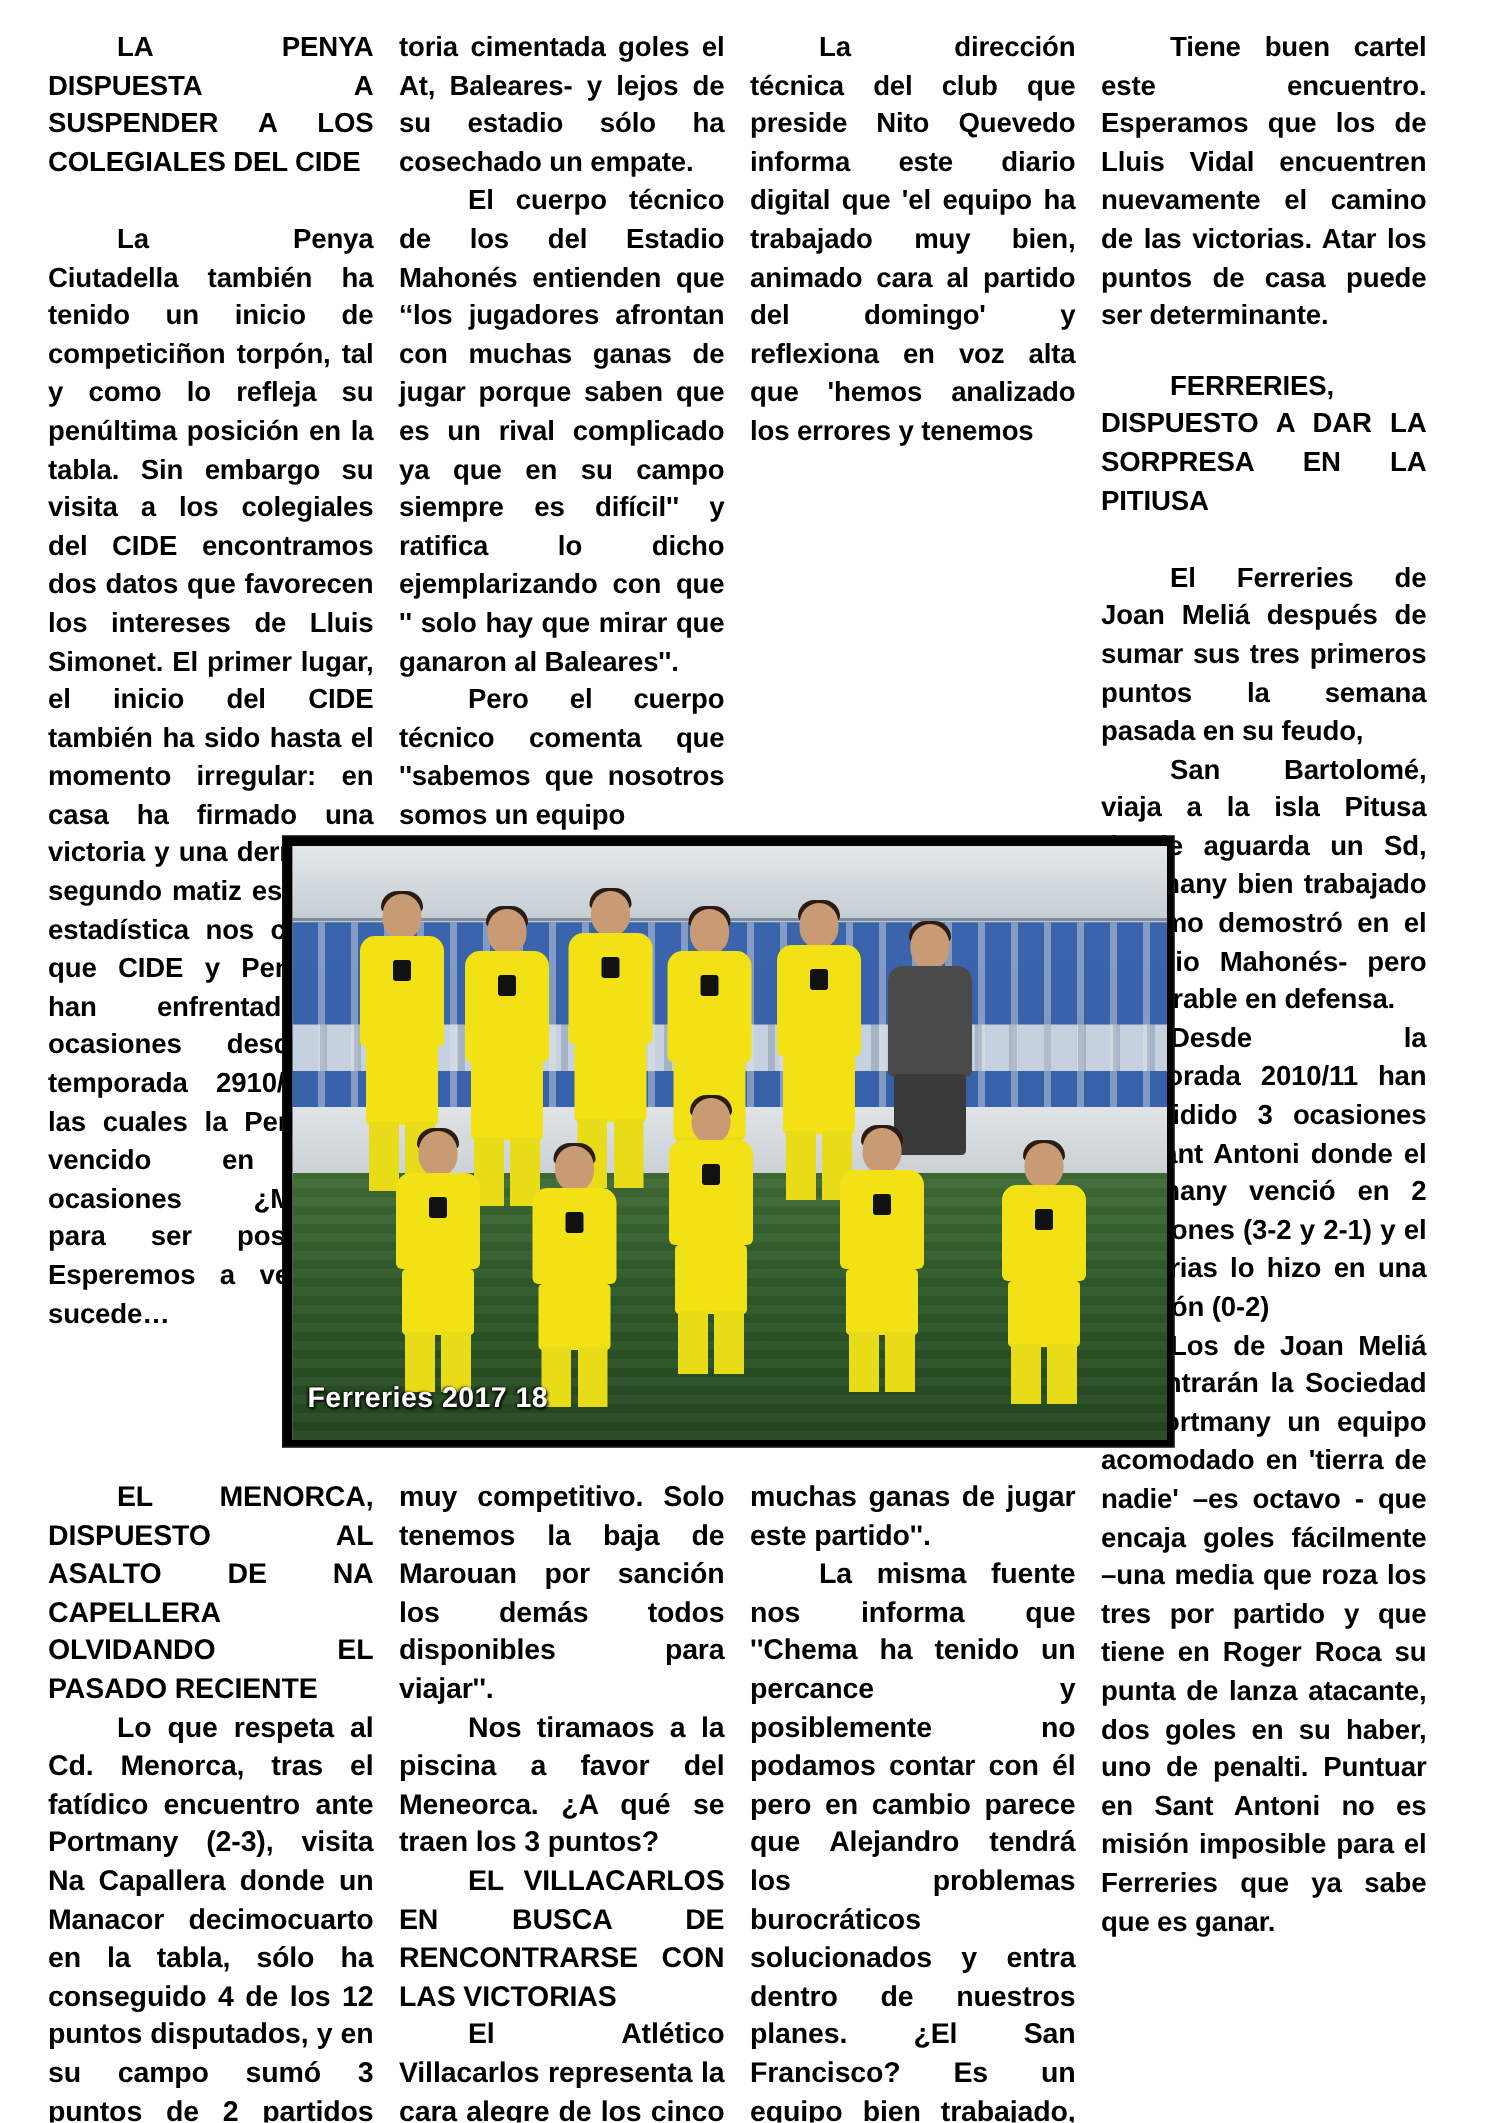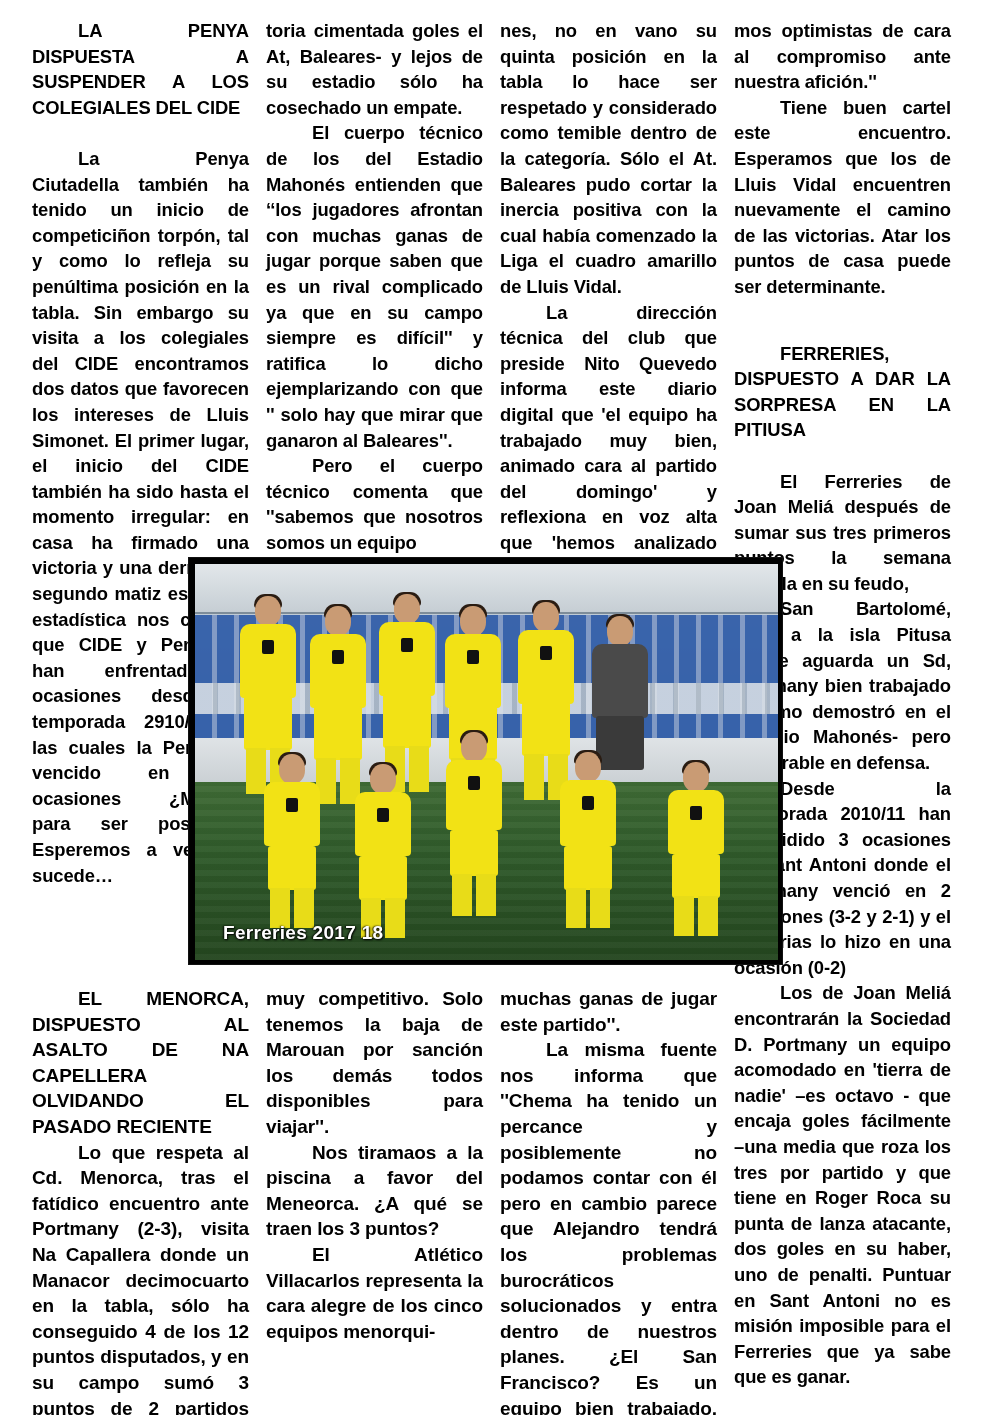--- a/index.html
+++ b/index.html
@@ -132,21 +132,21 @@
     position:absolute; top:152px; left:50%; transform:translateX(-50%);
     width:44px; height:46px;
     background: linear-gradient(90deg,#e8dc18 0 45%, transparent 45% 55%, #e8dc18 55% 100%);
   }
   .p-crest {
     position:absolute; top:44px; left:50%; transform:translateX(-50%);
     width:12px; height:14px; background:#111; border-radius:2px;
   }
   .photo-caption {
     position: absolute;
-    left: 28px;
+    left: 10px;
     bottom: 16px;
     color: #ffffff;
     font-size: 19px;
     font-weight: bold;
     font-family: "Liberation Sans", sans-serif;
     text-shadow: 1px 1px 2px #000, -1px 0 2px #000;
     letter-spacing: .3px;
   }
 
   
@@ -182,28 +182,26 @@
       <p class="indent" style="margin-top:25.6px">La Penya Ciutadella también ha tenido un inicio de competiciñon torpón, tal y como lo refleja su penúltima posición en la tabla. Sin embargo su visita a los colegiales del CIDE encontramos dos datos que favorecen los intereses de Lluis Simonet. El primer lugar, el inicio del CIDE también ha sido hasta el momento irregular: en casa ha firmado una victoria y una derrota. El segundo matiz es que la estadística nos clarifica que CIDE y Penya se han enfrentado 5 ocasiones desde la temporada 2910/11 de las cuales la Penya ha vencido en dos ocasiones ¿Motivos para ser positivos? Esperemos a ver que sucede…</p>
     </div>
 
     <div class="col">
       <p>toria cimentada goles el At, Baleares- y lejos de su estadio sólo ha cosechado un empate.</p>
       <p class="indent">El cuerpo técnico de los del Estadio Mahonés entienden que ‘‘los jugadores afrontan con muchas ganas de jugar porque saben que es un rival complicado ya que en su campo siempre es difícil'' y ratifica lo dicho ejemplarizando con que '' solo hay que mirar que ganaron al Baleares''.</p>
       <p class="indent">Pero el cuerpo técnico comenta que ''sabemos que nosotros somos un equipo</p>
     </div>
 
     <div class="col">
-      <p>nes, no en vano su quinta posición en la tabla lo hace ser respetado y considerado como temible dentro de la categoría. Sólo el At. Baleares pudo cortar la inercia positiva con la cual había comenzado la Liga el cuadro amarillo de Lluis Vidal.</p>
       <p class="indent">La dirección técnica del club que preside Nito Quevedo informa este diario digital que  'el equipo ha trabajado muy bien, animado cara al partido del domingo' y reflexiona en voz alta que 'hemos analizado los errores y tenemos</p>
     </div>
 
     <div class="col col-4-top">
-      <p>mos optimistas de cara al compromiso ante nuestra afición.''</p>
       <p class="indent">Tiene buen cartel este encuentro. Esperamos que los de Lluis Vidal encuentren nuevamente el camino de las victorias. Atar los puntos de casa puede ser determinante.</p>
-      <p class="hl" style="margin-top:41px">FERRERIES, DISPUESTO A DAR LA SORPRESA EN LA PITIUSA</p>
+      <p class="hl" style="margin-top:21px">FERRERIES, DISPUESTO A DAR LA SORPRESA EN LA PITIUSA</p>
       <p class="indent" style="margin-top:25.6px">El Ferreries de Joan Meliá después de sumar sus tres primeros puntos la semana pasada en su feudo,</p>
       <p class="indent">San Bartolomé, viaja a la isla Pitusa donde aguarda un Sd, Portmany bien trabajado – como demostró en el Estadio Mahonés- pero vulnerable en defensa.</p>
       <p class="indent">Desde la temporada 2010/11 han coincidido 3 ocasiones en Sant Antoni donde el Portmany venció en 2 ocasiones (3-2 y 2-1)  y el Ferrerias lo hizo en una ocasión (0-2)</p>
       <p class="indent">Los de Joan Meliá encontrarán la Sociedad D. Portmany un equipo acomodado en 'tierra de nadie' –es octavo - que encaja goles fácilmente –una media que roza los tres por partido y que tiene en Roger Roca su punta de lanza atacante, dos goles en su haber, uno de penalti.   Puntuar en Sant Antoni no es misión imposible para el Ferreries que ya sabe que es ganar.</p>
     </div>
   </div>
 
   <div class="photo-wrap">
     <div class="photo">
       <div class="bg-sky"></div>
@@ -308,20 +306,21 @@
   <div class="bottom-block">
 
     <div class="col">
       <p class="hl">EL MENORCA, DISPUESTO AL ASALTO DE NA CAPELLERA OLVIDANDO EL PASADO RECIENTE</p>
       <p class="indent">Lo que respeta al Cd. Menorca, tras el fatídico encuentro ante Portmany (2-3), visita Na Capallera donde un Manacor decimocuarto en la tabla, sólo ha conseguido 4 de los 12 puntos disputados, y en su campo sumó 3 puntos de 2 partidos jugados -por cierto, vic-</p>
     </div>
 
     <div class="col">
       <p>muy competitivo. Solo tenemos la baja de Marouan por sanción los demás todos disponibles para viajar''.</p>
       <p class="indent">Nos tiramaos a la piscina a favor del Meneorca. ¿A qué se traen los 3 puntos?</p>
+      <p class="hl">EL VILLACARLOS EN BUSCA DE RENCONTRARSE CON LAS VICTORIAS</p>
       <p class="indent">El Atlético Villacarlos representa la cara alegre de los cinco equipos menorqui-</p>
     </div>
 
     <div class="col">
       <p>muchas ganas de jugar este partido''.</p>
       <p class="indent">La misma fuente nos informa que ''Chema ha tenido un percance y posiblemente no podamos contar con él pero en cambio parece que Alejandro tendrá los problemas burocráticos solucionados y entra dentro de nuestros planes. ¿El San Francisco? Es un equipo bien trabajado, joven y con mucho ritmo…pero so-</p>
     </div>
 
     <div class="col"></div>
   </div>

